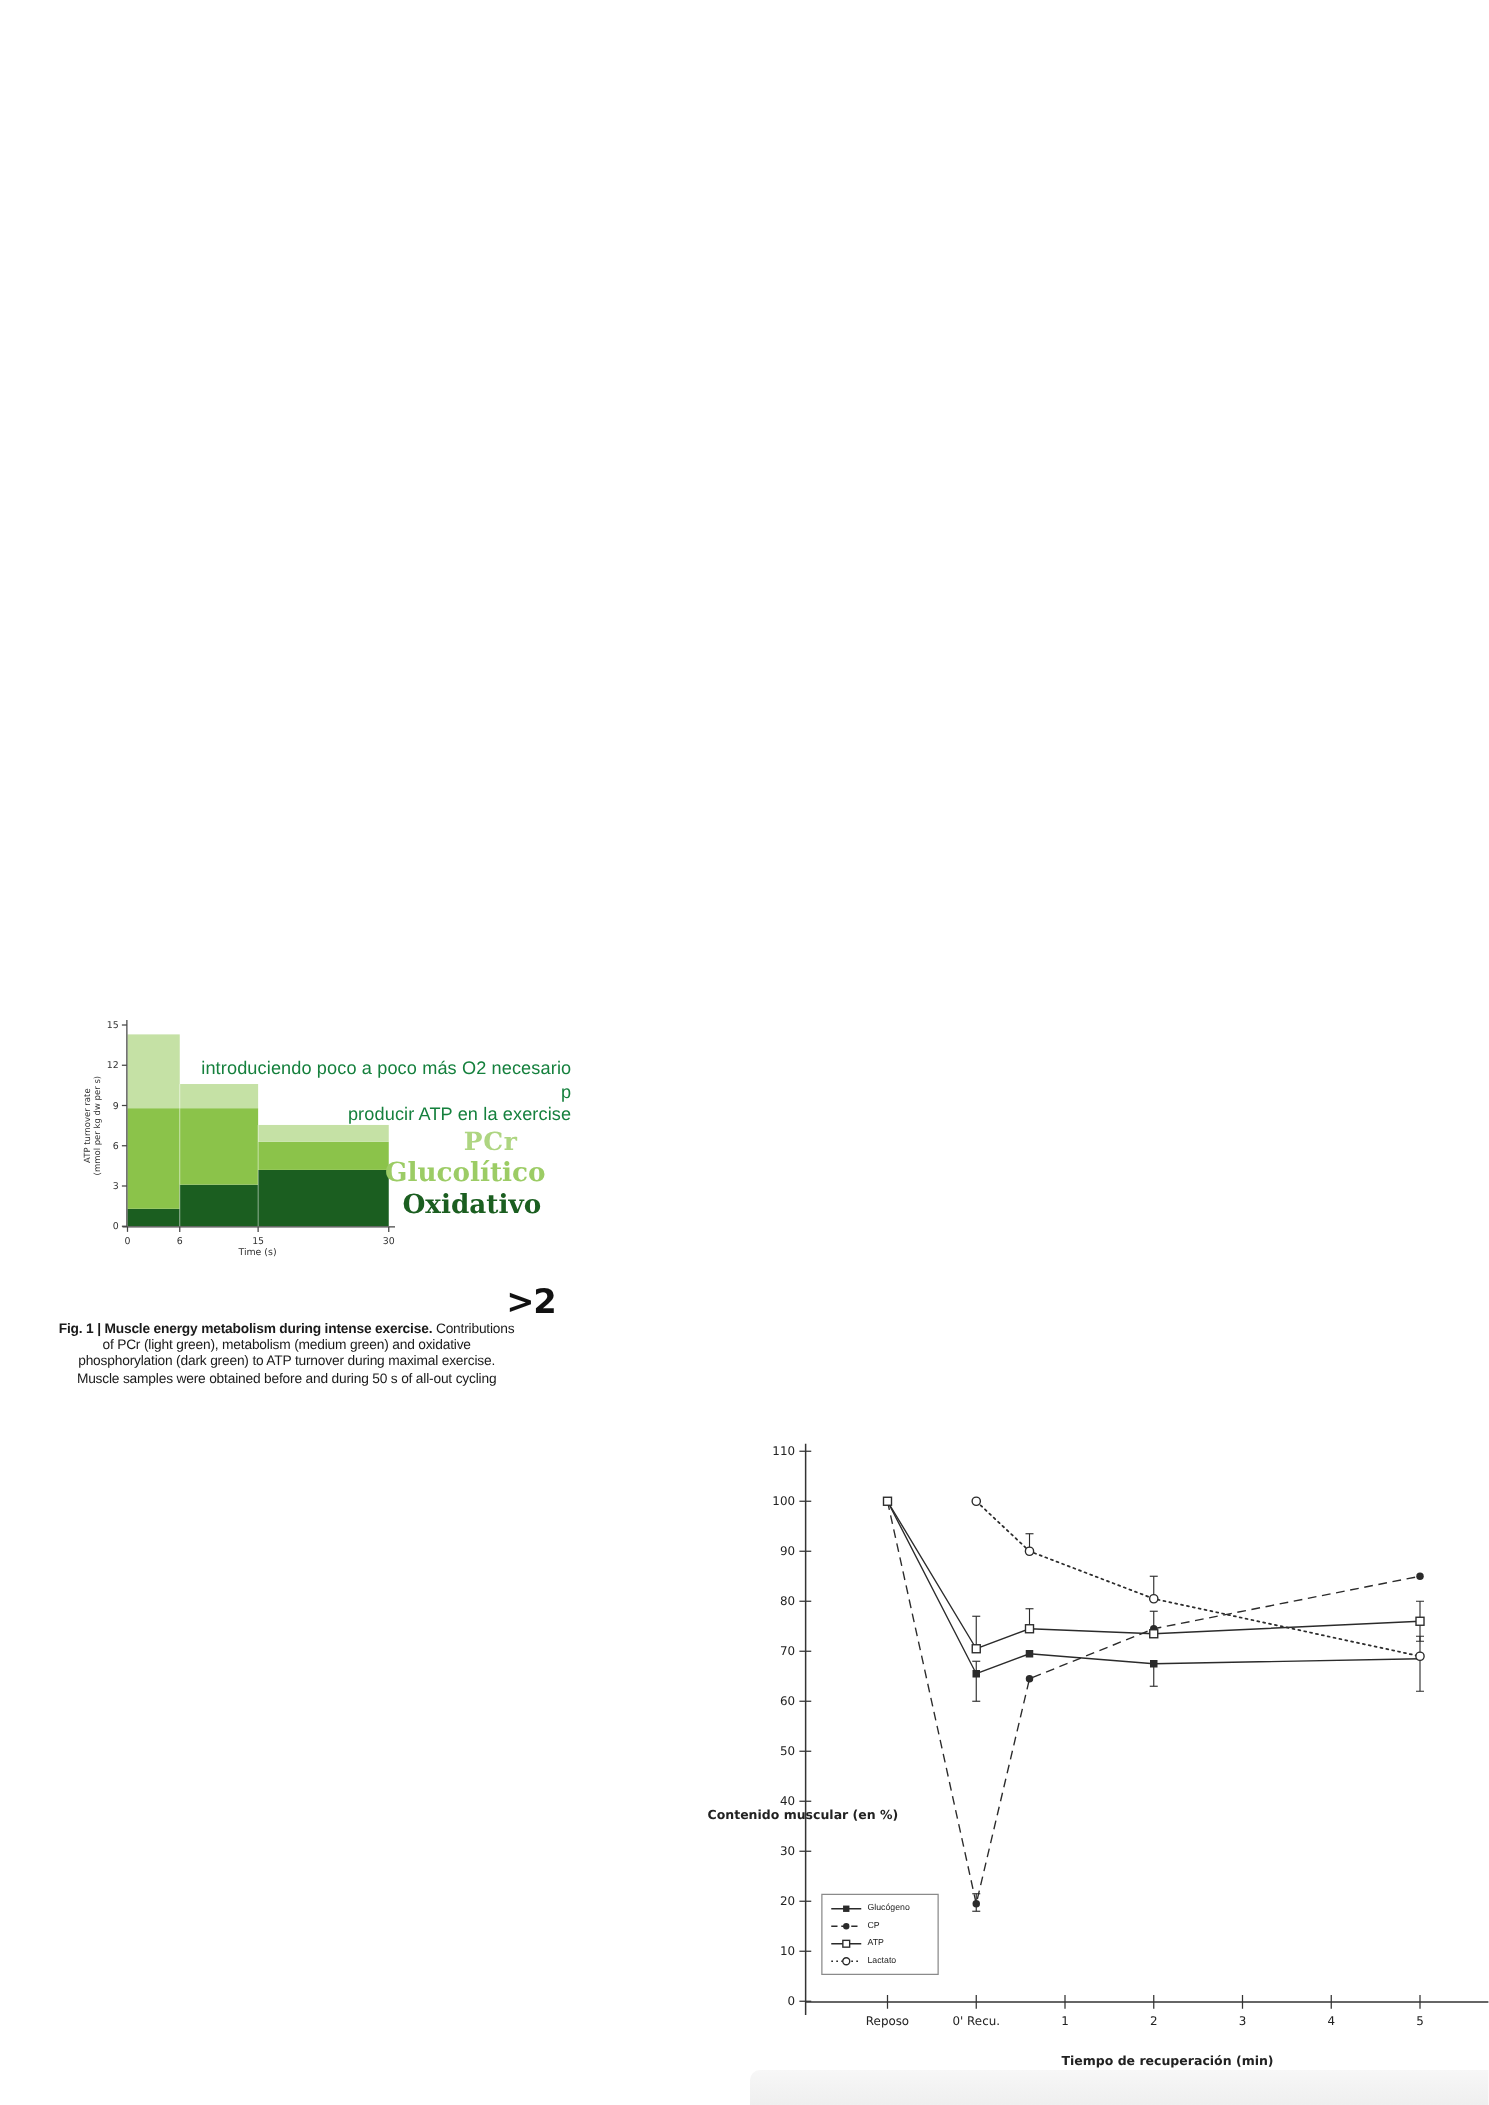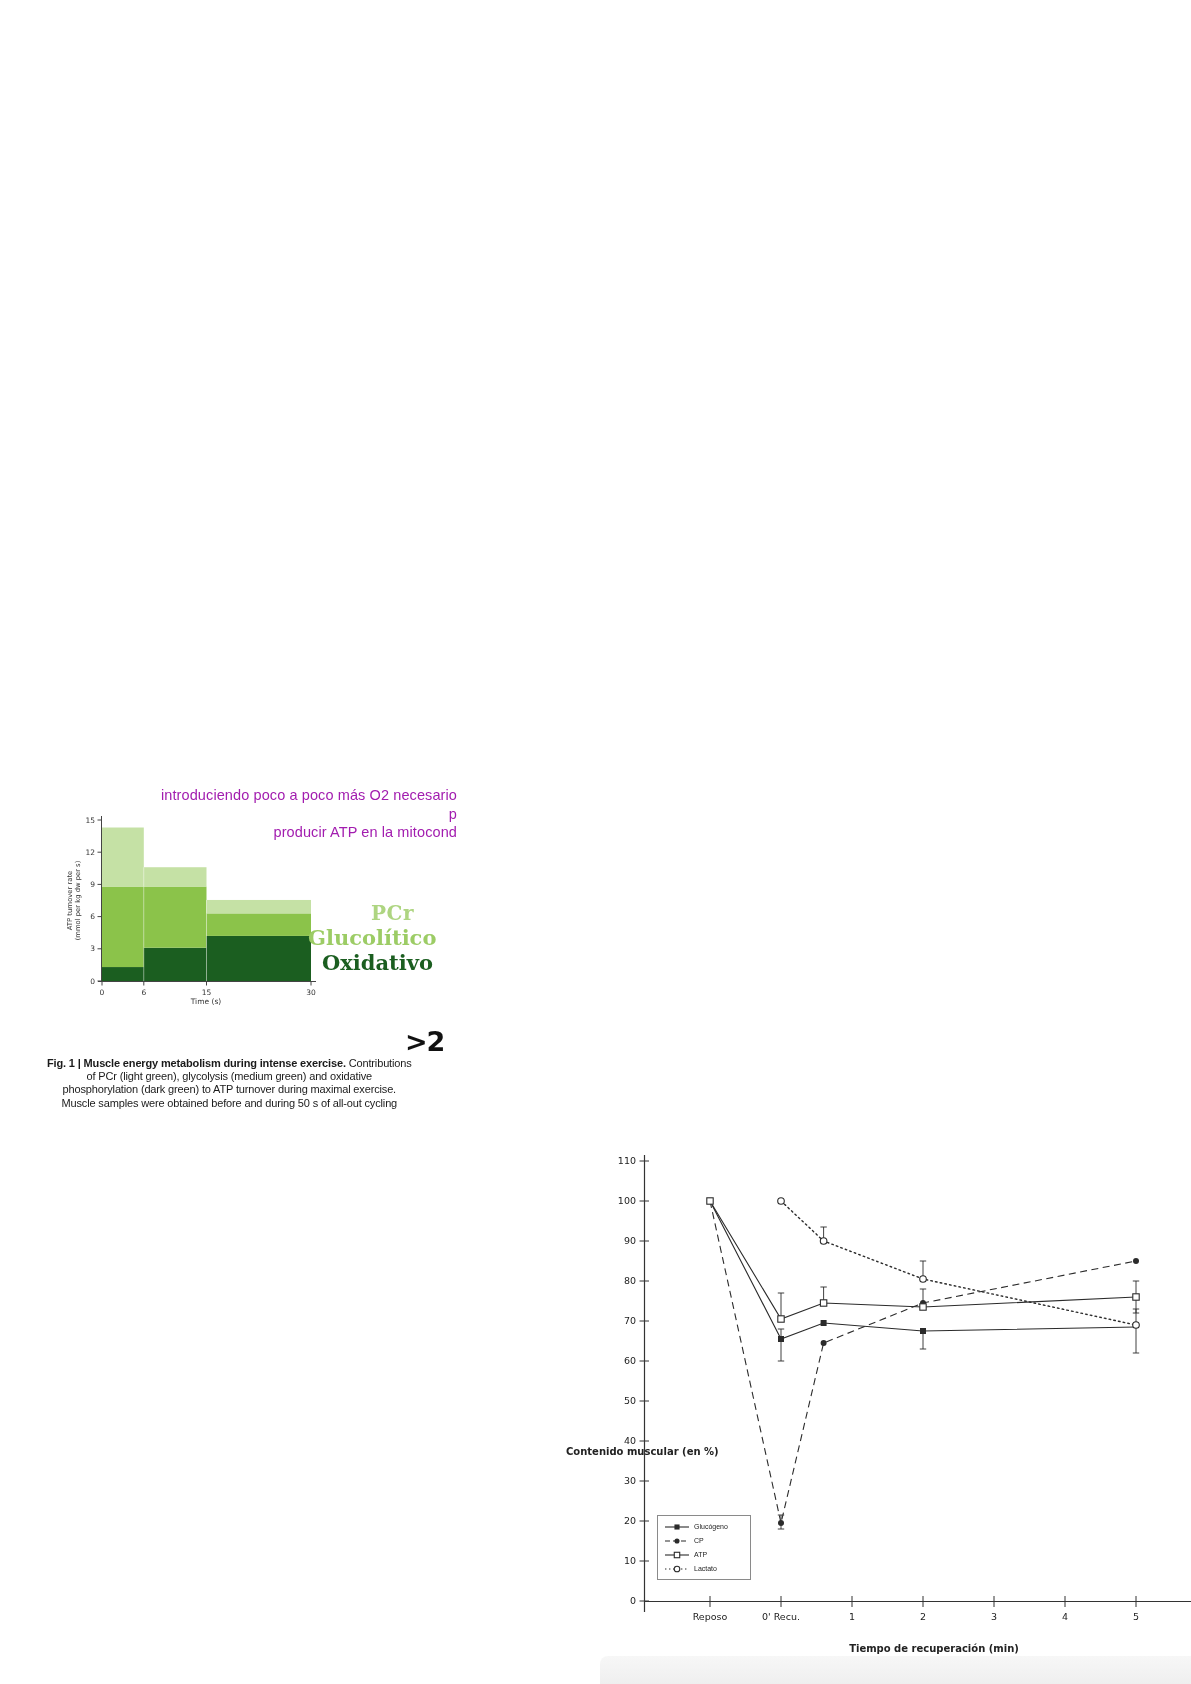--- a/index.html
+++ b/index.html
@@ -1,21 +1,21 @@
 <!DOCTYPE html>
 <html><head>
 <meta charset="utf-8">
 <style>
   html,body{margin:0;padding:0;background:#fff;}
   #page{position:relative;width:1191px;height:1684px;background:#ffffff;overflow:hidden;
         font-family:"Liberation Sans",sans-serif;}
   #charts-svg{position:absolute;left:0;top:0;}
   
-  #note{position:absolute;left:150px;top:786px;width:307px;text-align:right;
-        color:#a21caf;font-size:14.5px;line-height:18.5px;letter-spacing:.1px;}
+  #note{position:absolute;left:150px;top:846px;width:307px;text-align:right;
+        color:#15803d;font-size:14.5px;line-height:18.5px;letter-spacing:.1px;}
   
   .side-label{position:absolute;font-family:"DejaVu Serif",serif;font-weight:bold;line-height:1;}
   #pcr-label{left:325px;top:903px;font-size:20px;letter-spacing:.5px;margin-left:46px;}
   #glucolitico-label{left:308px;top:927px;font-size:21px;}
   #oxidativo-label{left:322px;top:952px;font-size:21px;}
   
   #caption{position:absolute;left:47px;top:1057px;color:#1a1a1a;font-size:11px;
            letter-spacing:-0.15px;line-height:13.2px;text-align:center;}
   #caption .cap-line{white-space:nowrap;}
   #caption b{font-weight:700;}
@@ -174,30 +174,30 @@
           <rect x="777.8" y="1315.8" width="6.4" height="6.4" fill="#fff" stroke="#2b2b2b" stroke-width="1.1"></rect>
           <rect x="820.4" y="1299.8" width="6.4" height="6.4" fill="#fff" stroke="#2b2b2b" stroke-width="1.1"></rect>
           <rect x="919.8" y="1303.8" width="6.4" height="6.4" fill="#fff" stroke="#2b2b2b" stroke-width="1.1"></rect>
           <rect x="1132.8" y="1293.8" width="6.4" height="6.4" fill="#fff" stroke="#2b2b2b" stroke-width="1.1"></rect>
         </g>
       </g>
     </svg>
 
   <div id="note">
     <div>introduciendo poco a poco más O2 necesario p</div>
-    <div>producir ATP en la mitocond</div>
+    <div>producir ATP en la exercise</div>
   </div>
 
   <div id="pcr-label" class="side-label" style="color: rgb(174, 213, 129);">PCr</div>
   <div id="glucolitico-label" class="side-label" style="color: rgb(156, 204, 101);">Glucolítico</div>
   <div id="oxidativo-label" class="side-label" style="color: rgb(27, 94, 32);">Oxidativo</div>
 
   <div id="caption">
     <div class="cap-line"><b>Fig. 1 | Muscle energy metabolism during intense exercise.</b><span> Contributions</span></div>
-    <div class="cap-line">of PCr (light green), glycolysis (medium green) and oxidative</div>
+    <div class="cap-line">of PCr (light green), metabolism (medium green) and oxidative</div>
     <div class="cap-line">phosphorylation (dark green) to ATP turnover during maximal exercise.</div>
     <div class="cap-line">Muscle samples were obtained before and during 50 s of all-out cycling</div>
   </div>
 
   <div id="annotation-mark">&gt;2</div>
 
   <div id="legend">
       <div class="legend-row">
         <svg width="26" height="10">
           <line x1="1" y1="5" x2="25" y2="5" stroke="#2b2b2b" stroke-width="1.1"></line>

